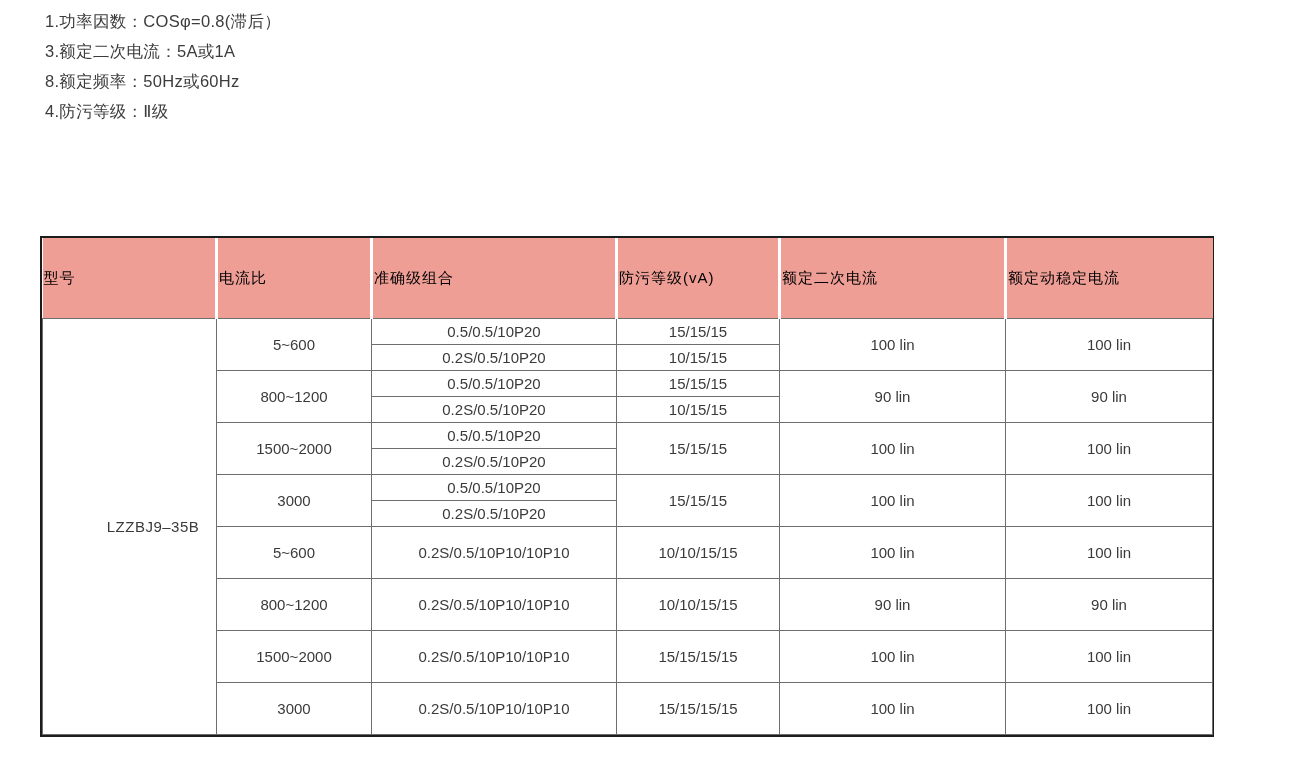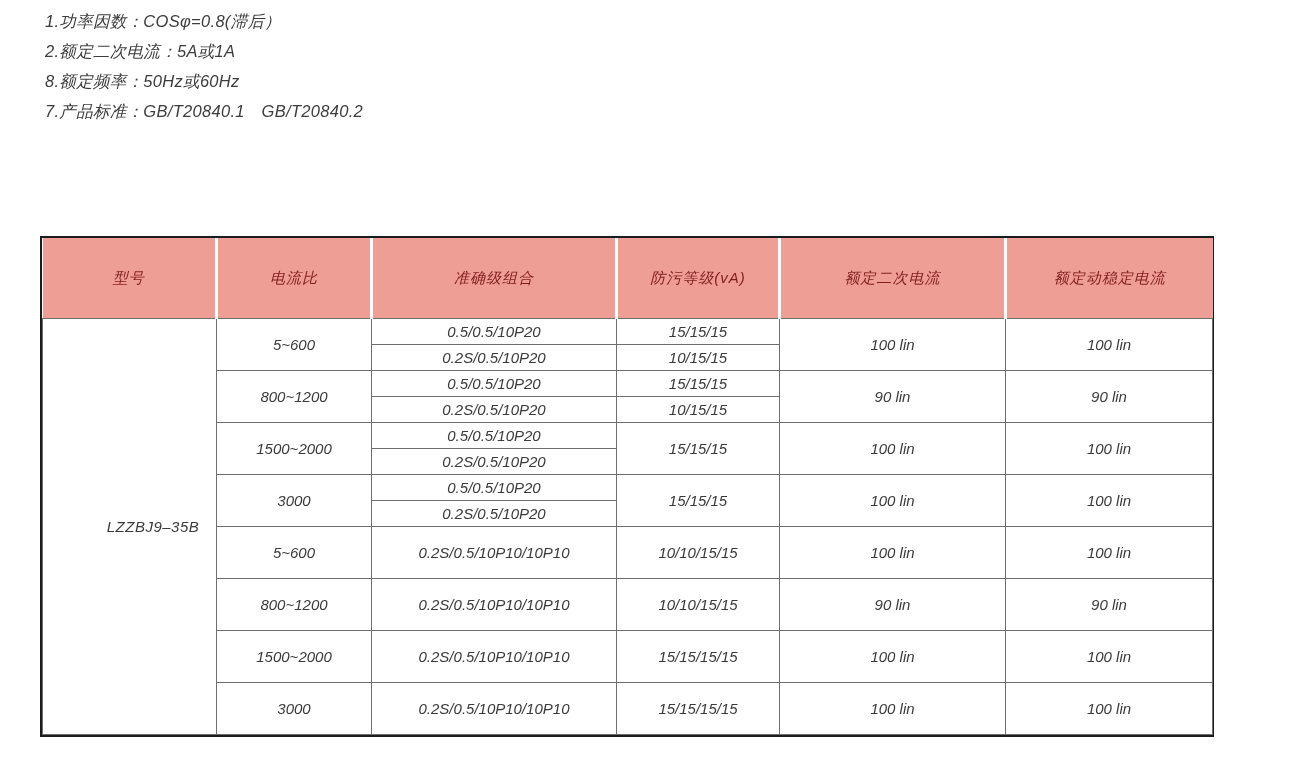--- a/index.html
+++ b/index.html
@@ -7,21 +7,20 @@
     padding: 0;
     background: #ffffff;
     font-family: "Liberation Sans", "DejaVu Sans", sans-serif;
   }
   .page {
     position: relative;
     width: 1306px;
     height: 765px;
     background: #ffffff;
     overflow: hidden;
-    font-style: italic;
   }
   
   .spec-list {
     position: absolute;
     left: 45px;
     top: 6px;
     color: #3c3c3c;
   }
   .spec-list p {
     margin: 0;
@@ -40,25 +39,25 @@
     border: 2px solid #1c1c1c;
     background: #ffffff;
   }
   table.spec-table {
     width: 100%;
     border-collapse: collapse;
     table-layout: fixed;
   }
   .spec-table th {
     background: #ef9e96;
-    color: #7f1d1d;
+    color: #000000;
     font-weight: normal;
     font-size: 15px;
     height: 78px;
-    text-align: center;
+    text-align: left;
     vertical-align: middle;
     border-right: 3px solid #ffffff;
     letter-spacing: 1px;
   }
   .spec-table th:last-child { border-right: none; }
   .spec-table td {
     border: 1px solid #6e6e6e;
     text-align: center;
     vertical-align: middle;
     color: #3a3a3a;
@@ -70,23 +69,23 @@
   tr.single-row { height: 52px; }
   .spec-table td.model-cell { font-size: 15px; letter-spacing: 0.5px; padding-left: 47px; }
 </style>
 </head>
 <body>
 
 <div class="page">
 
   <div class="spec-list">
     <p>1.功率因数：COSφ=0.8(滞后）</p>
-    <p>2.额定二次电流：5A或1A</p>
+    <p>3.额定二次电流：5A或1A</p>
     <p>8.额定频率：50Hz或60Hz</p>
-    <p>7.产品标准：GB/T20840.1　GB/T20840.2</p>
+    <p>4.防污等级：Ⅱ级</p>
   </div>
 
   <div class="table-wrap">
     <table class="spec-table">
       <colgroup>
         <col style="width:174px">
           <col style="width:155px">
           <col style="width:245px">
         <col style="width:163px">
           <col style="width:226px">

